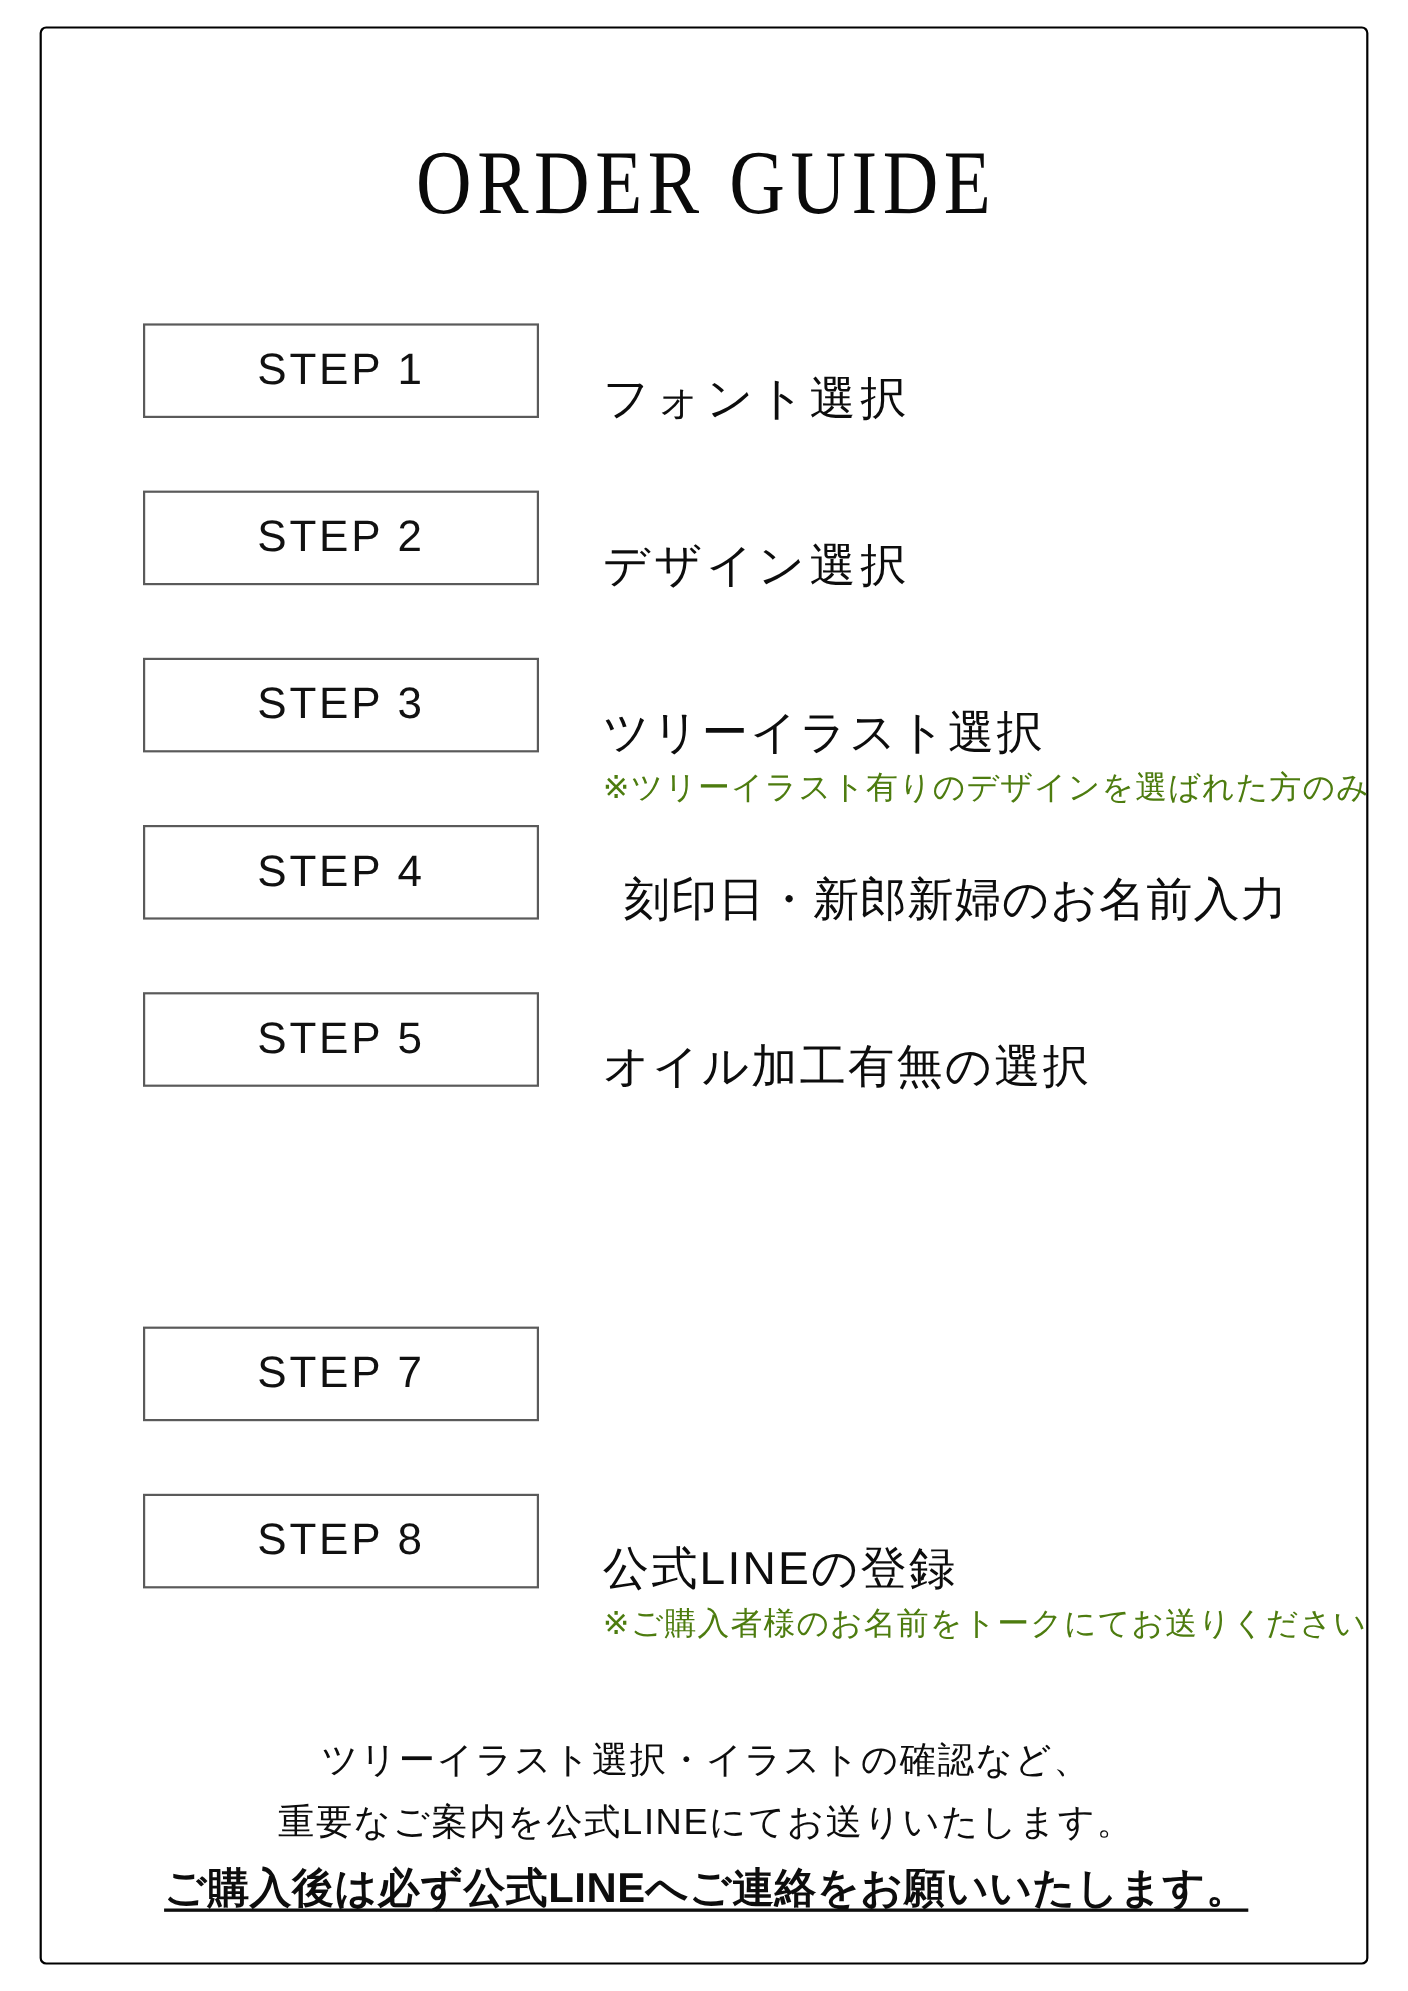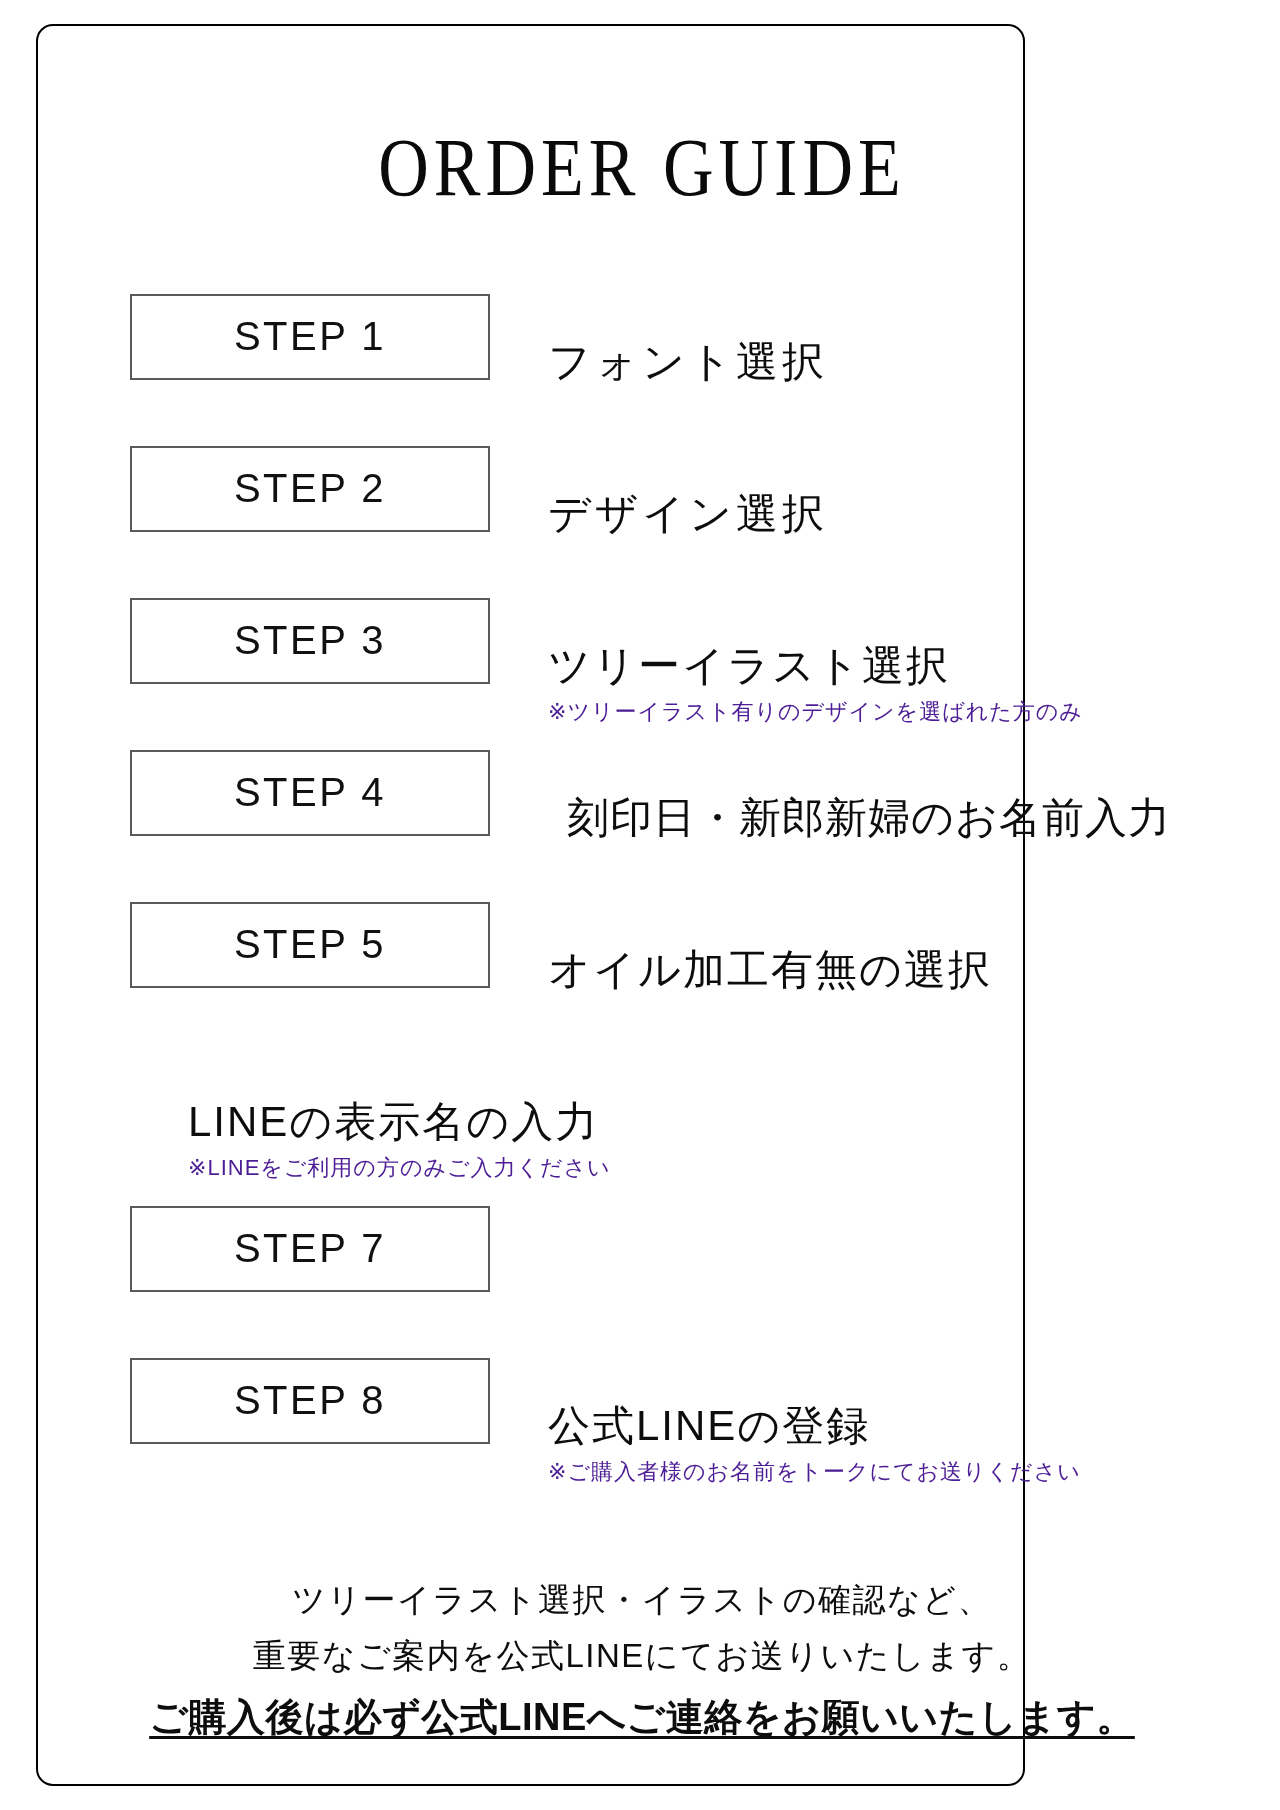--- a/index.html
+++ b/index.html
@@ -21,24 +21,24 @@
     width: 1280px;
     height: 1810px;
     background: #ffffff;
   }
 
   
   .frame {
     position: absolute;
     left: 36px;
     top: 24px;
-    width: 989px;
+    width: 1208px;
     height: 1762px;
     border: 2px solid #000000;
-    border-radius: 17px;
+    border-radius: 6px;
     background: #ffffff;
   }
 
   .inner {
     position: absolute;
     left: 0;
     top: 0;
     width: 1208px;
     height: 1762px;
     padding: 52px 46px 0 46px;
@@ -107,25 +107,25 @@
     line-height: 1.22;
     color: #0d0d0d;
     white-space: nowrap;
   }
 
   .step-title.tight { letter-spacing: 1px; text-align: center; }
   .step-title.snug  { letter-spacing: 2px; }
 
   .step-note {
     font-family: "Liberation Sans", "DejaVu Sans", sans-serif;
-    font-size: 22px;
+    font-size: 29px;
     font-weight: 400;
     letter-spacing: 1px;
     line-height: 1.35;
-    color: #4c1d95;
+    color: #4d7c0f;
     margin-top: 6px;
     white-space: nowrap;
   }
 
   .step-note:empty { display: none; }
 
   
   .footer {
     margin-top: 62px;
     text-align: center;
@@ -206,24 +206,20 @@
           <div class="step-box">
             <span class="step-box-label">STEP 5</span>
           </div>
           <div class="step-text">
             <div class="step-title snug">オイル加工有無の選択</div>
 
           </div>
         </div>
 
         <div class="step-row">
-          <div class="step-text">
-            <div class="step-title snug">LINEの表示名の入力</div>
-            <div class="step-note">※LINEをご利用の方のみご入力ください</div>
-          </div>
         </div>
 
         <div class="step-row">
           <div class="step-box">
             <span class="step-box-label">STEP 7</span>
           </div>
         </div>
 
         <div class="step-row">
           <div class="step-box">

